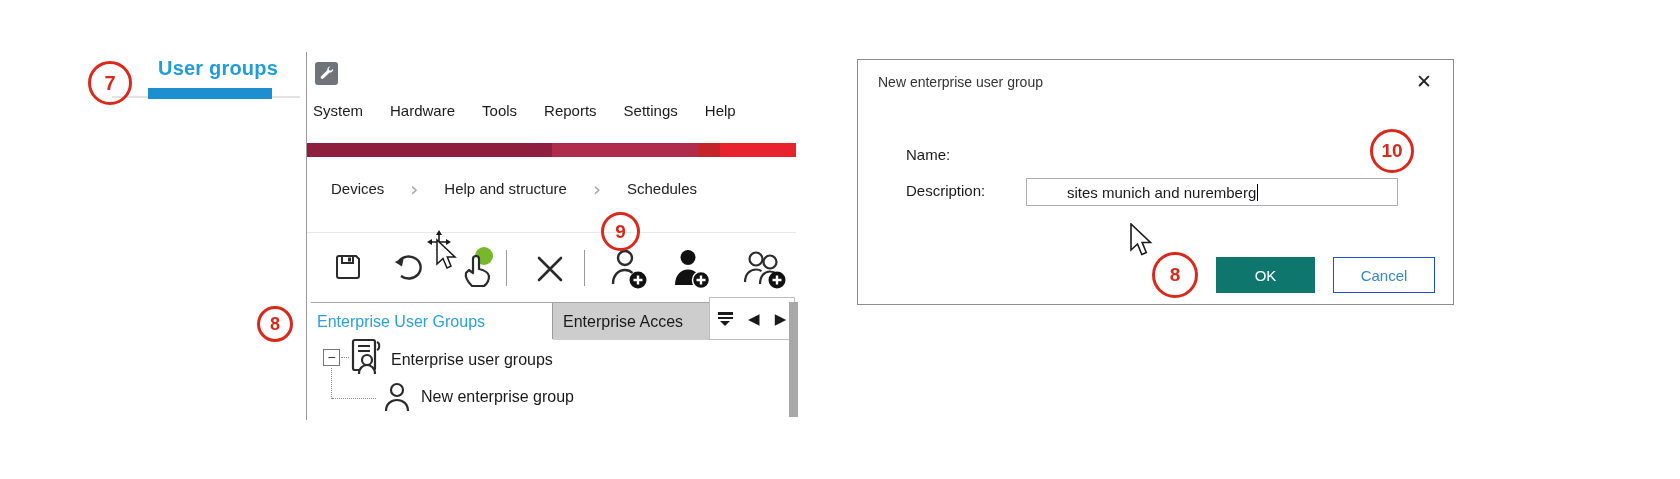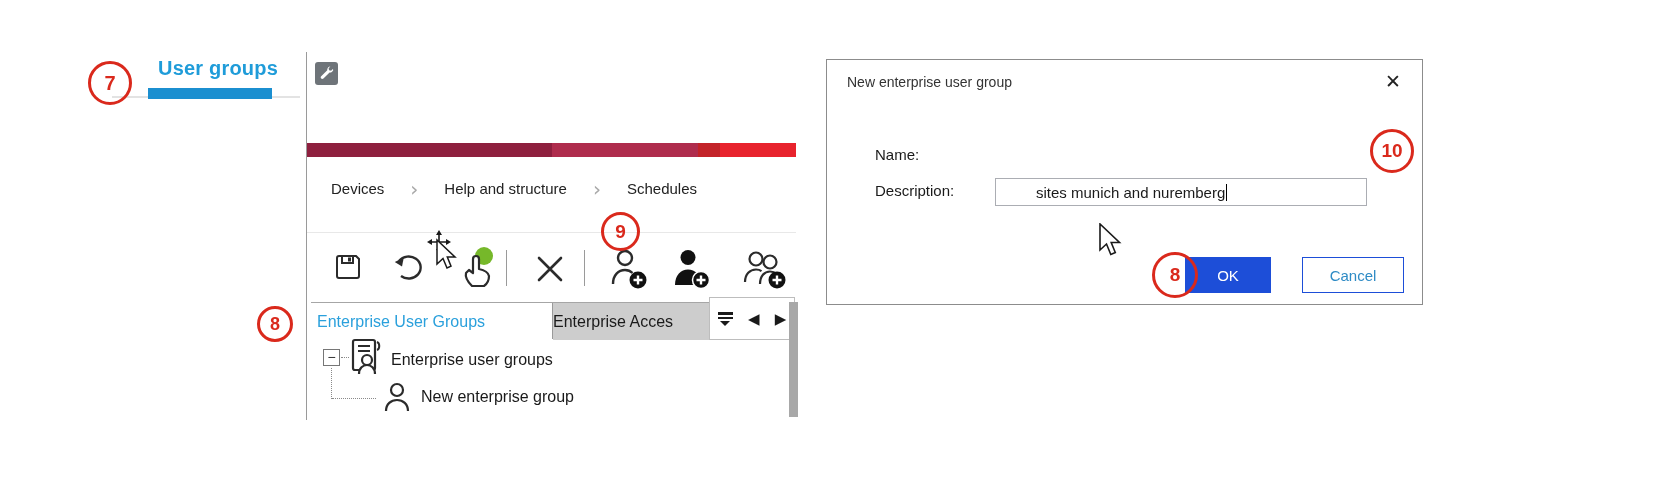--- a/index.html
+++ b/index.html
@@ -43,21 +43,21 @@
   .ticon { position:absolute; }
 
   
   #tab-topline { position:absolute; left:4px; top:250px; width:485px; height:1px; background:#A6A6A6; }
   #tab-active { position:absolute; left:1px; top:251px; width:244px; height:37px;
          background:#fff; font-size:16px; color:#2AA0DC; display:flex;
          align-items:center; padding-left:9px; white-space:nowrap; }
   #tab-divider { position:absolute; left:245px; top:251px; width:1px; height:36px; background:#9a9a9a; }
   #tab-inactive { position:absolute; left:246px; top:251px; width:156px; height:37px;
          background:#CDCDCD; font-size:16px; color:#1a1a1a; display:flex;
-         align-items:center; overflow:hidden; white-space:nowrap; }
+         align-items:center; padding-left:10px; overflow:hidden; white-space:nowrap; }
   #tab-icon-panel { position:absolute; left:402px; top:245px; width:86px; height:43px;
          background:#fff; border:1px solid #BDBDBD; display:flex; align-items:center;
          justify-content:space-around; }
   .tab-arrow { font-family:"DejaVu Sans", sans-serif; font-size:15px; color:#1a1a1a; }
   #tab-list-icon { width:15px; height:13px; position:relative; }
   #tab-list-icon .bar { position:absolute; left:0; width:15px; height:2.5px; background:#1a1a1a; }
   #tab-list-icon .b1 { top:0; } #tab-list-icon .b2 { top:4.5px; }
   #tab-list-icon .tri { position:absolute; top:9px; left:2.5px; width:0; height:0;
          border-left:5px solid transparent; border-right:5px solid transparent;
          border-top:5px solid #1a1a1a; }
@@ -71,36 +71,36 @@
   #tree-vline { position:absolute; left:24px; top:316px; width:1px; height:31px;
          border-left:1px dotted #8a8a8a; }
   #tree-hline { position:absolute; left:25px; top:346px; width:44px; height:1px;
          border-top:1px dotted #8a8a8a; }
   #tree-hline2 { position:absolute; left:34px; top:305px; width:8px; height:1px;
          border-top:1px dotted #8a8a8a; }
   #win-scrollbar { position:absolute; left:482px; top:250px; width:9px; height:115px;
          background:#A8A8A8; }
 
   
-  #dialog { position:absolute; left:826px; top:59px; width:597px; height:246px;
+  #dialog { position:absolute; left:857px; top:59px; width:597px; height:246px;
          background:#fff; border:1px solid #8C8C8C; }
   #dialog-title { position:absolute; left:20px; top:14px; font-size:14px; color:#333; }
   #dialog-close { position:absolute; left:552px; top:8px; font-size:19px; color:#222;
          font-family:"DejaVu Sans", sans-serif; cursor:default; padding:2px 6px; }
   .dlg-label { position:absolute; left:48px; font-size:15px; color:#1a1a1a; }
   .dlg-input { position:absolute; left:168px; background:#fff; border:1px solid #ABADB3;
          font-size:15px; color:#1a1a1a; display:flex; align-items:center;
          padding-left:7px; white-space:nowrap; overflow:hidden; }
   #name-input  { top:81px;  width:346px; height:29px; }
   #desc-input  { top:118px; width:372px; height:28px;padding-left:40px; }
   #name-label  { top:86px; }
   #desc-label  { top:122px; }
   .caret { display:inline-block; width:1px; height:17px; background:#000; margin-left:1px; }
-  #ok-button { position:absolute; left:358px; top:197px; width:86px; height:36px;
-         background:#1d4ed8; color:#fff; font-size:15px; display:flex;
+  #ok-button { position:absolute; left:358px; top:197px; width:99px; height:36px;
+         background:#0f766e; color:#fff; font-size:15px; display:flex;
          align-items:center; justify-content:center; cursor:default; }
   #cancel-button { position:absolute; left:475px; top:197px; width:102px; height:36px;
          background:#fff; border:1px solid #1d4ed8; color:#2E8BC5; font-size:15px;
          display:flex; align-items:center; justify-content:center; cursor:default; }
 
   svg { display:block; }
 </style>
 </head>
 <body>
 
@@ -115,20 +115,28 @@
 <div class="ann" style="left:1152px;top:252px;width:46px;height:46px;font-size:19px;">8</div>
 
 <div id="config-window">
 
   <div id="app-icon">
     <svg width="17" height="17" viewBox="0 0 24 24">
       <path fill="#ffffff" d="M21.5 6.2c0 .5-.1 1-.3 1.5-.8 2-2.8 3.1-4.9 2.8l-8.6 8.6c-.9.9-2.3.9-3.2 0-.9-.9-.9-2.3 0-3.2l8.6-8.6c-.3-2.1.8-4.1 2.8-4.9.5-.2 1-.3 1.5-.3l-2.4 2.4.6 2.9 2.9.6 2.4-2.4c.4.7.6 1.6.6 2.6z"></path>
     </svg>
   </div>
 
+  <div id="menu-bar">
+    <span>System</span>
+    <span>Hardware</span>
+    <span>Tools</span>
+    <span>Reports</span>
+    <span>Settings</span>
+    <span>Help</span>
+  </div>
 
   <div id="brand-bar"></div>
 
   <div id="breadcrumb">
     <span>Devices</span>
     <span class="crumb-sep">›</span>
     <span>Help and structure</span>
     <span class="crumb-sep">›</span>
     <span>Schedules</span>
   </div>

